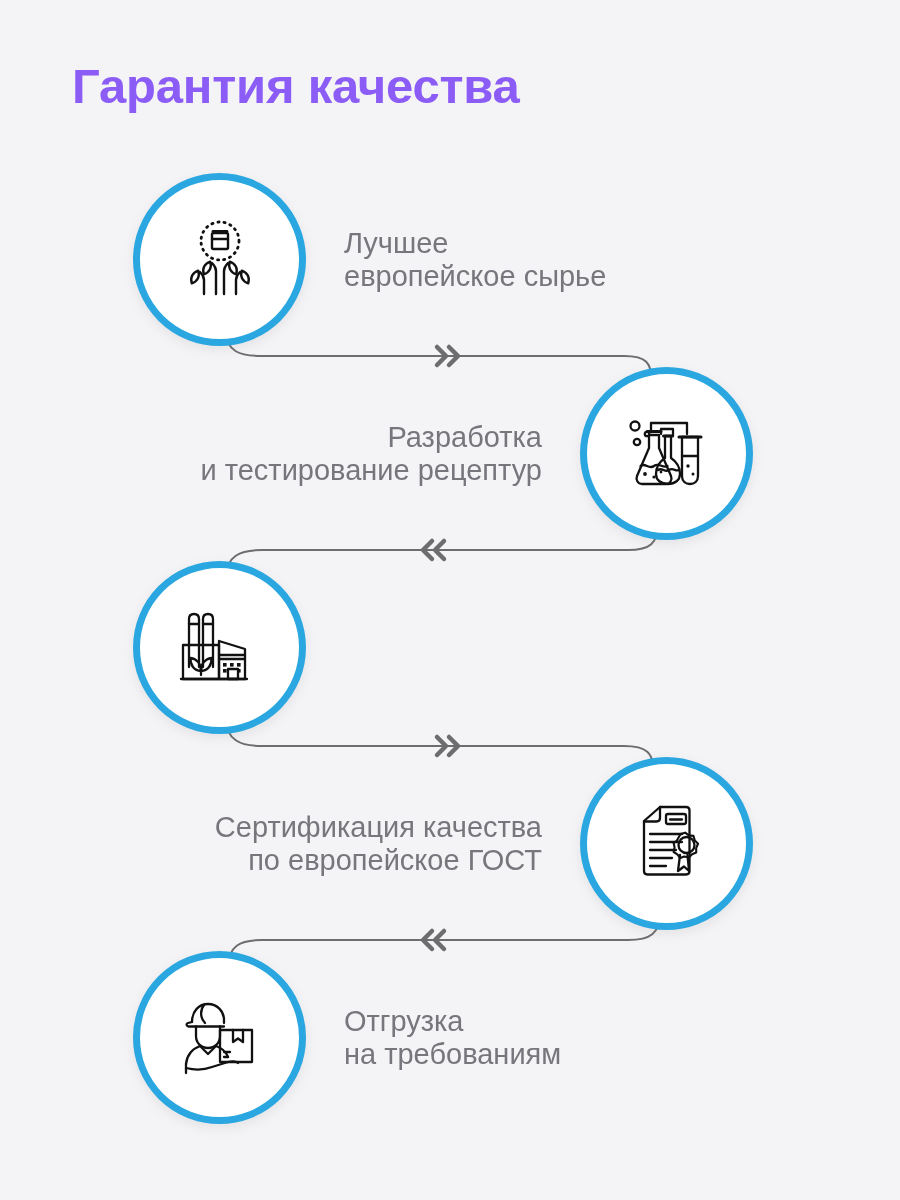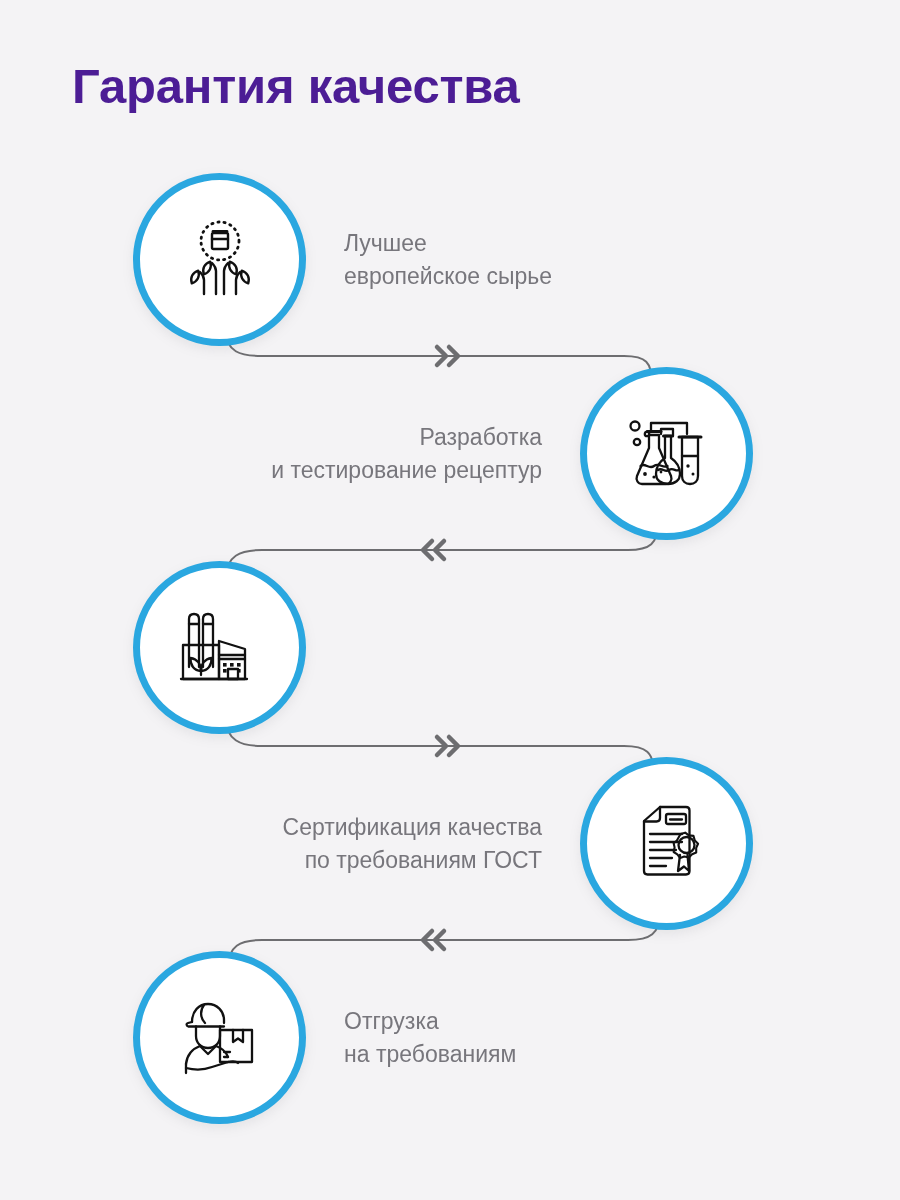--- a/index.html
+++ b/index.html
@@ -19,21 +19,21 @@
     height: 1200px;
   }
 
   
   .page-title {
     position: absolute;
     left: 72px;
     top: 58px;
     font-size: 49px;
     font-weight: bold;
-    color: #4c1d95;
+    color: #8b5cf6;
     letter-spacing: -0.2px;
     white-space: nowrap;
   }
 
   
   .connectors {
     position: absolute;
     left: 0;
     top: 0;
     width: 900px;
@@ -72,21 +72,21 @@
     box-sizing: border-box;
     box-shadow: 0 4px 12px rgba(120,120,130,0.13);
     flex: 0 0 auto;
     display: flex;
     align-items: center;
     justify-content: center;
   }
   .circle svg { display: block; }
 
   .step-label {
-    font-size: 23px;
+    font-size: 29px;
     line-height: 33px;
     color: #77767c;
     white-space: pre-line;
   }
   .step.left  .step-label { margin-left: 38px; text-align: left; }
   .step.right .step-label { margin-right: 38px; text-align: right; }
 </style>
 </head>
 <body>
 
@@ -239,21 +239,21 @@
           <line x1="26" y1="65" x2="42" y2="65"></line>
 
           <path d="M 62 34 L 67 32.5 L 71 35.5 L 76 36 L 77.5 41 L 81 44.5 L 79 49 L 79 54 L 74.5 56 L 71 59.5 L 66 58.5 L 61.5 60 L 58.5 56 L 54.5 53.5 L 55.5 48.5 L 54.5 44 L 58 41 Z" transform="translate(-6,-1) scale(0.92) translate(6,3)"></path>
           <circle cx="62.5" cy="44" r="8"></circle>
 
           <path d="M 56 54 L 54 70 L 60 65.5 L 65 70 L 63.5 54"></path>
         </svg>
       </span>
     </div>
     <div class="step-label">Сертификация качества
-по требованиям ГОСТ</div>
+по европейское ГОСТ</div>
   </div>
 
   <div class="step left" style="top:951px;">
     <div class="circle">
       <span>
         <svg width="88" height="88" viewBox="0 0 88 88" fill="none" stroke="#111" stroke-width="2.3" stroke-linecap="round" stroke-linejoin="round">
 
           <path d="M 16 28 C 16 17, 23 10, 32 10 C 41 10, 48 17, 48 26 L 48 29"></path>
           <path d="M 16 28 L 12 29 C 10 29.5, 10 32, 12.5 32.5 L 48 32.5"></path>
           <path d="M 28 11 C 24 16, 24 24, 29 29"></path>

